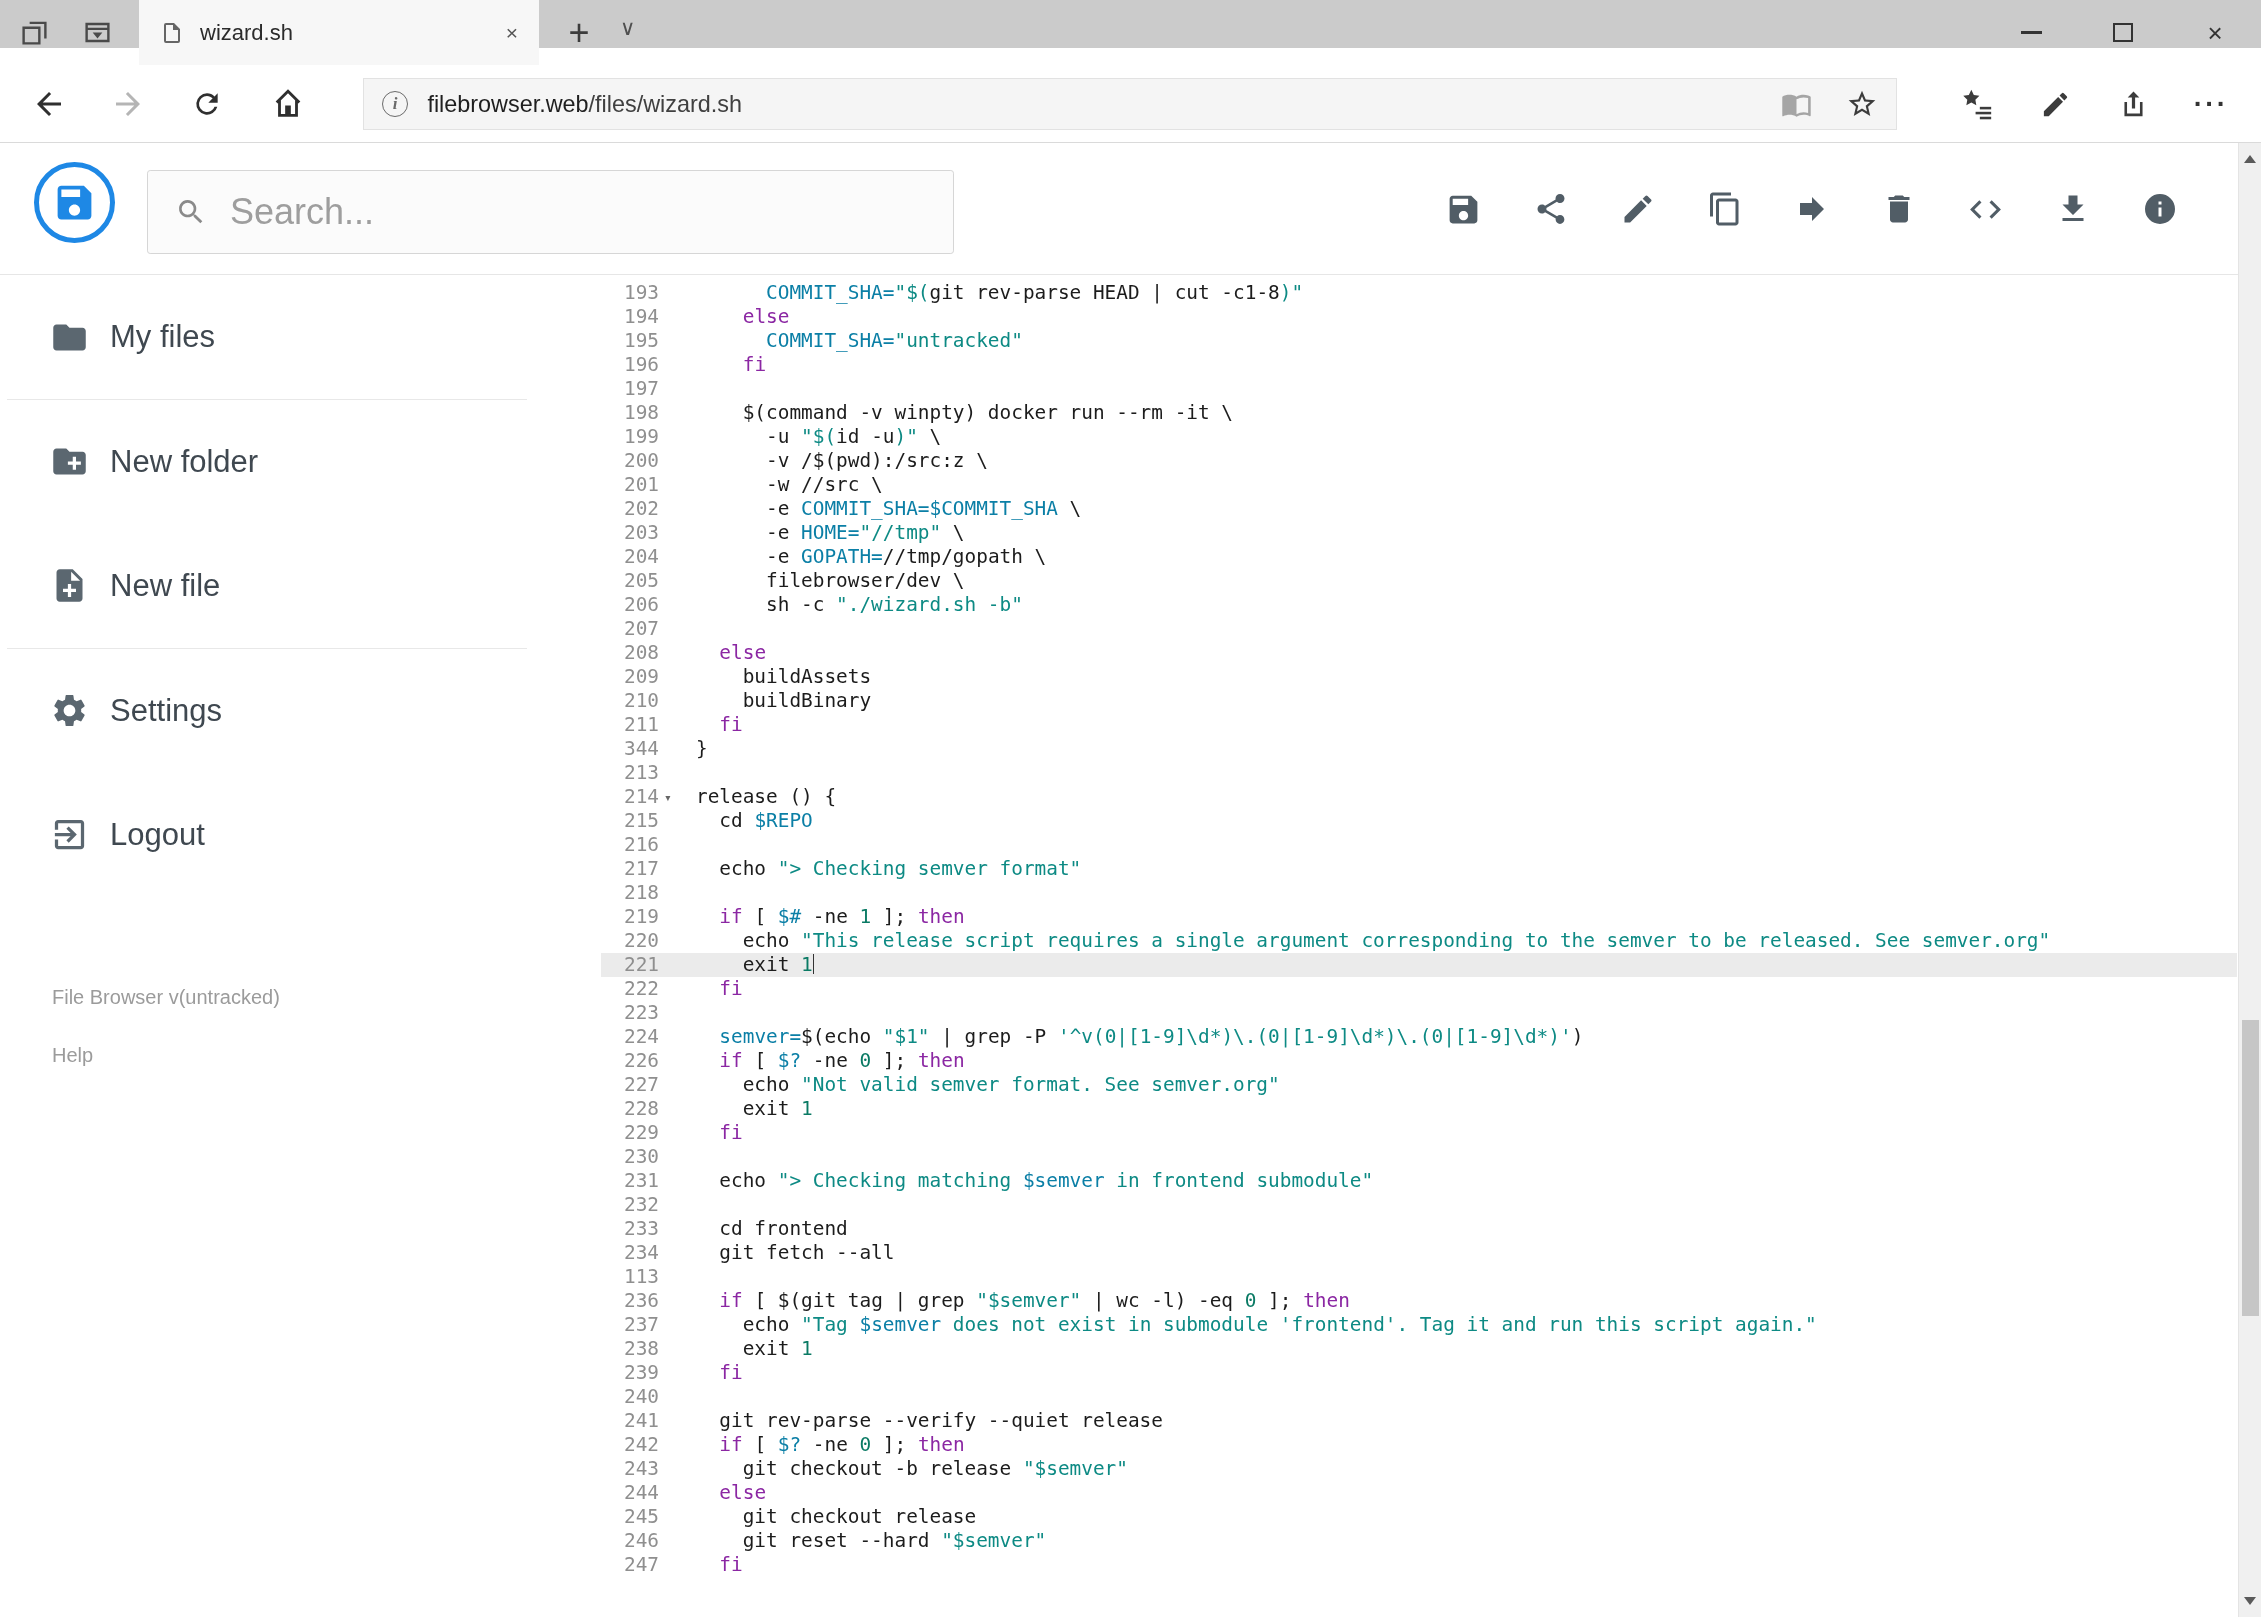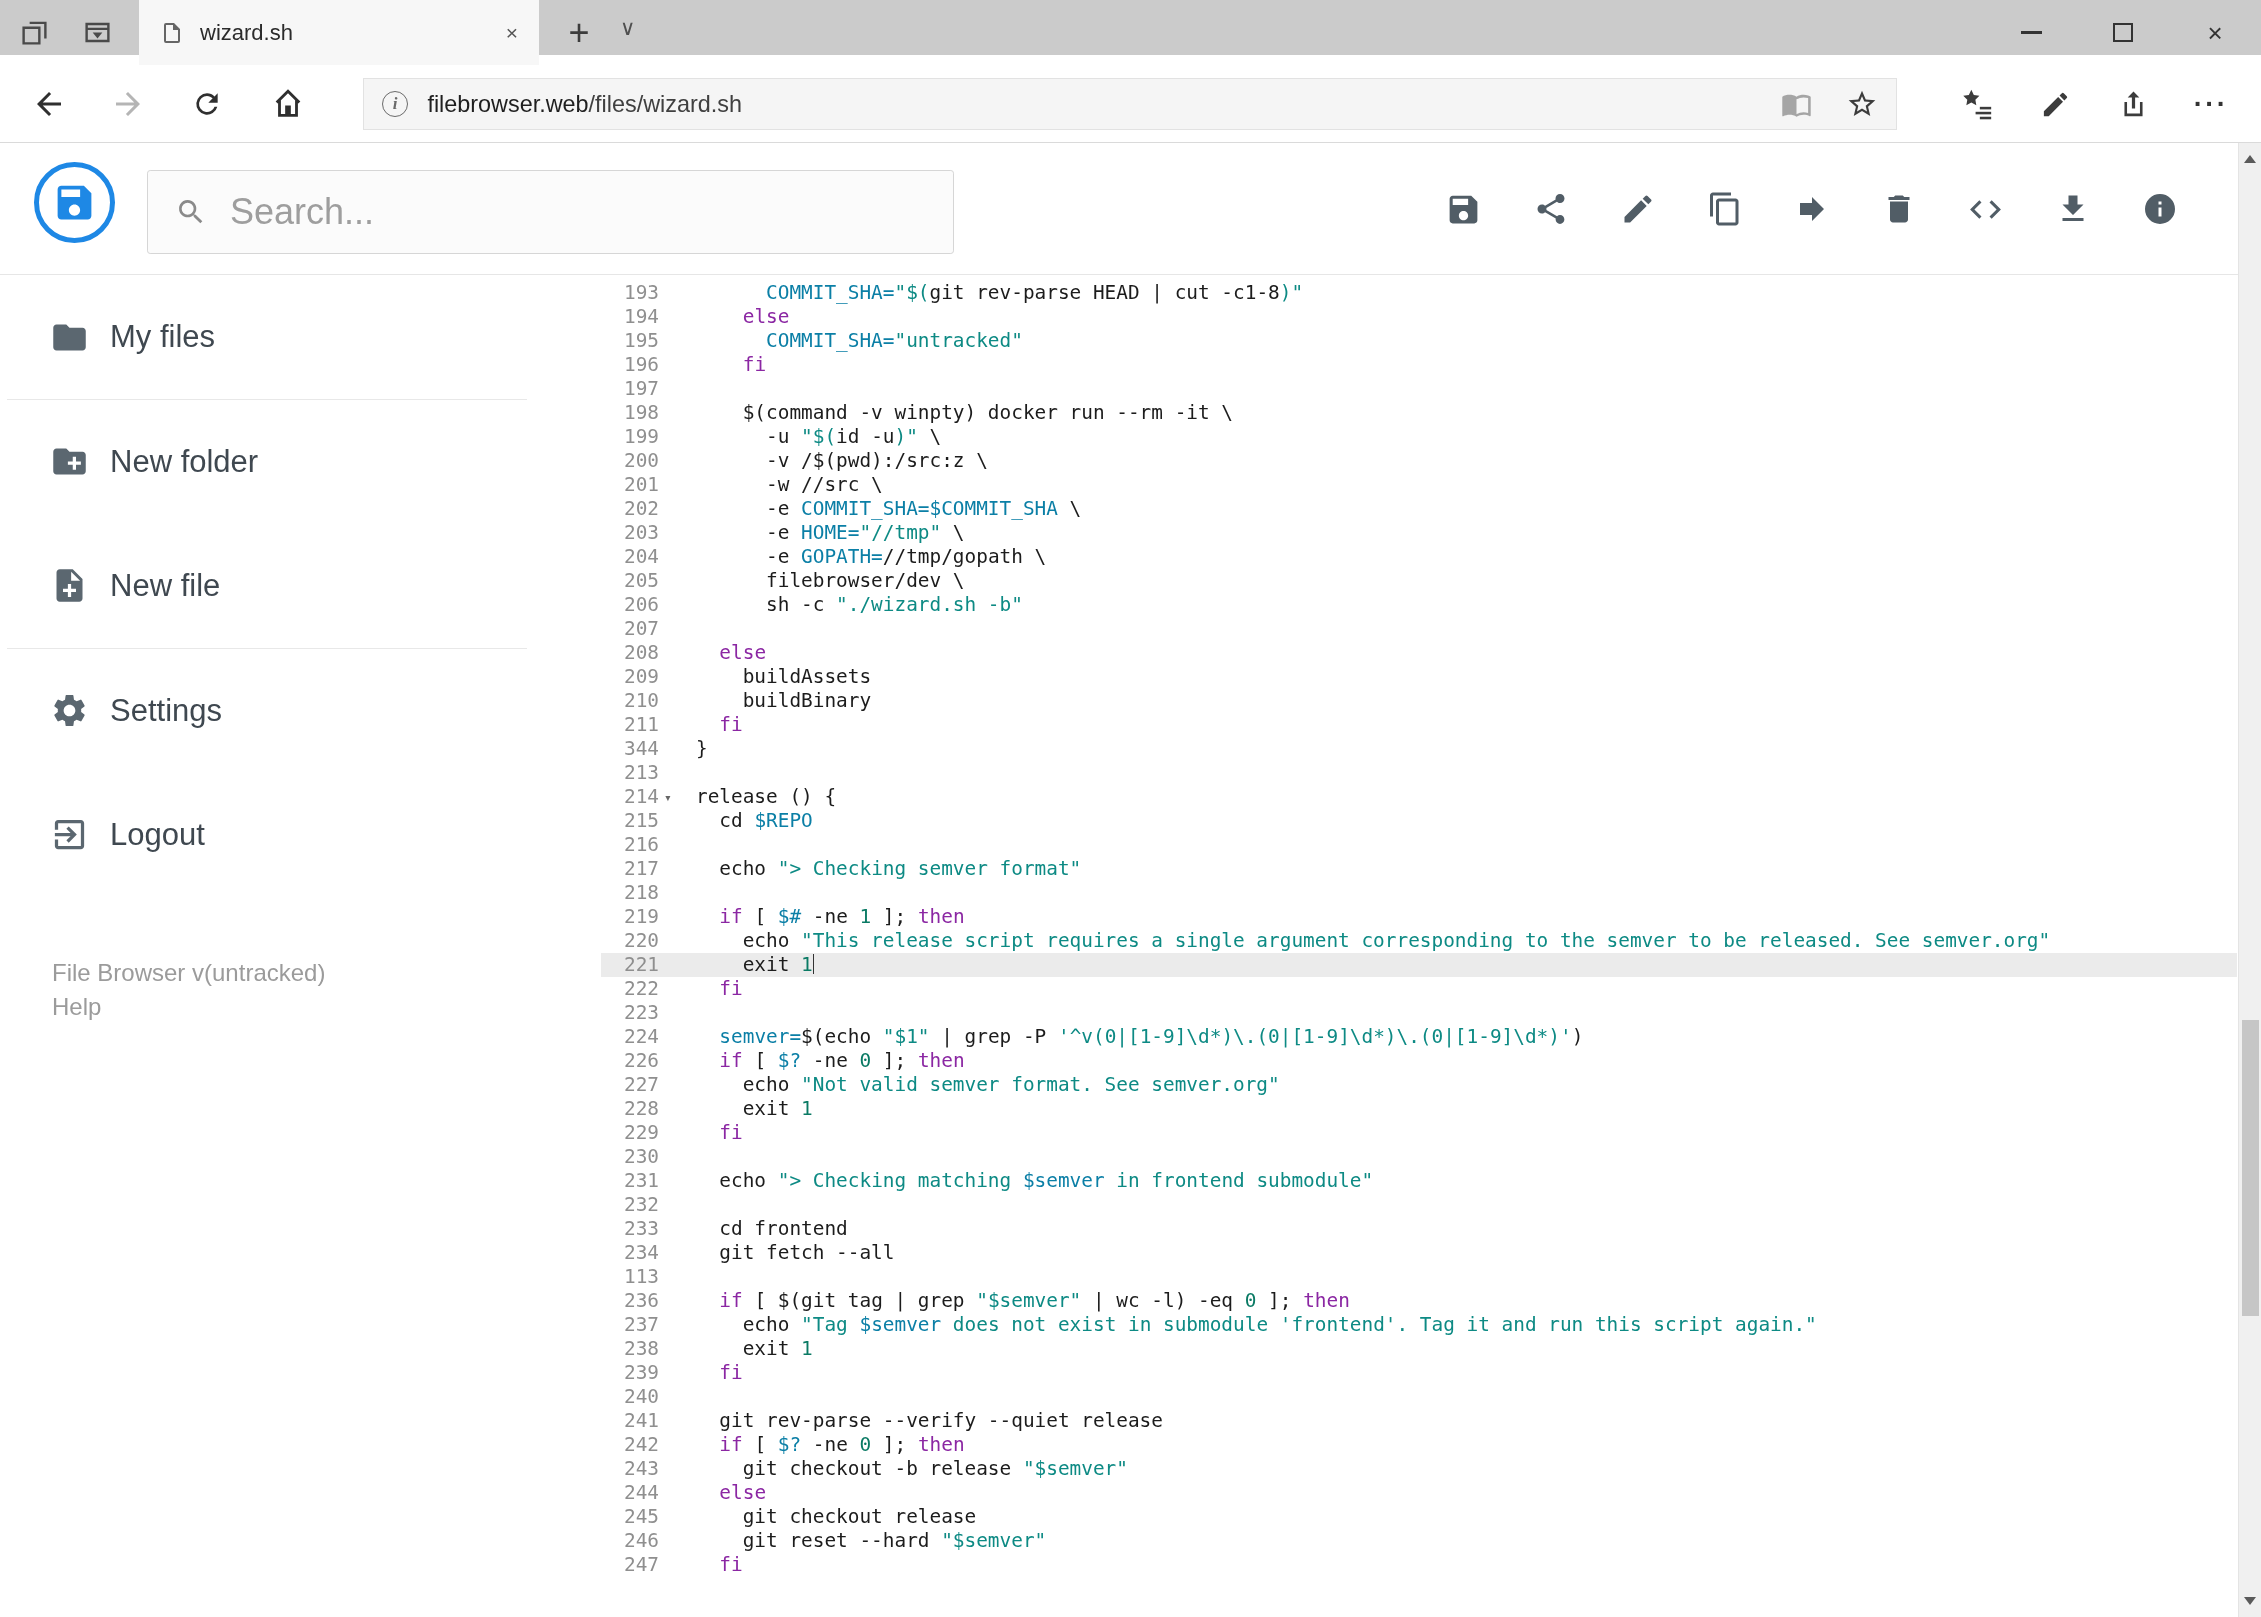--- a/index.html
+++ b/index.html
@@ -1,21 +1,21 @@
 <!DOCTYPE html>
 <html style="font-size:13px"><head>
 <meta charset="utf-8">
 <style>
   * { margin:0; padding:0; box-sizing:border-box; }
   html,body { width:2261px; height:1617px; }
   body { position:relative; background:#fff; font-family:"Liberation Sans","DejaVu Sans",sans-serif; overflow:hidden; }
   button { background:none; border:none; cursor:pointer; font-family:inherit; }
 
   
-  .tab-bar { position:absolute; left:0; top:0; width:2261px; height:55px; background:#cbcbcb; }
+  .tab-bar { position:absolute; left:0; top:0; width:2261px; height:48px; background:#cbcbcb; }
   .tabbar-left { position:absolute; left:14.5px; top:0; height:65px; display:flex; align-items:center; gap:24px; }
   .tbbtn { width:39px; height:39px; display:flex; align-items:center; justify-content:center; color:#4a4a4a; }
   .tab { position:absolute; left:139px; top:0; width:400px; height:65px; background:#f7f7f7; display:flex; align-items:center; gap:16px; padding:0 21px; }
   .tab-title { font-size:22px; color:#2b2b2b; flex:1; }
   .tab-close { font-size:21px; color:#555; line-height:1; }
   .newtab { position:absolute; left:557px; top:9.7px; width:44px; height:45px; font-size:36px; color:#3c3c3c; line-height:45px; text-align:center; }
   .tab-chevron { position:absolute; left:620px; top:16px; font-size:21px; color:#4f4f4f; cursor:pointer; }
   .win-controls { position:absolute; right:0; top:0; height:65px; display:flex; }
   .winbtn { width:92px; height:65px; display:flex; align-items:center; justify-content:center; }
   .min-glyph { width:21px; height:2.4px; background:#333; display:block; }
@@ -43,21 +43,21 @@
   .search-input::placeholder { color:#9e9e9e; }
   .toolbar { position:absolute; left:1445px; top:0; height:132px; display:flex; align-items:center; gap:50px; }
   .tool-btn { width:37px; height:37px; display:flex; align-items:center; justify-content:center; }
 
   
   .sidebar { position:absolute; left:0; top:275px; width:533px; }
   .side-item { height:124px; display:flex; align-items:center; gap:21px; padding-left:50px; cursor:pointer; }
   .side-item .slabel { font-size:31px; color:#3f4850; }
   .side-divider { height:0.8px; background:#e8e8e8; margin:0 6.5px; }
   .side-footer { position:absolute; left:52px; top:681px; }
-  .side-footer .fline { font-size:24px; color:#9b9b9b; line-height:34px; }
+  .side-footer .fline { font-size:20px; color:#9b9b9b; line-height:34px;margin-top:24px; }
 
   
   .editor { position:absolute; left:601px; top:281px; right:24px; height:1332px; font-family:"DejaVu Sans Mono", monospace; font-size:19.4px; overflow:hidden; }
   .code-row { display:flex; height:24px; line-height:24px; white-space:pre; }
   .gutter-cell { width:58px; min-width:58px; text-align:right; color:#8f8f8f; position:relative; }
   .code-cell { padding-left:37px; color:#1c1c1c; }
   .active-row { background:#ebebeb; }
   .fold-marker { position:absolute; left:63px; top:0.8px; font-size:13px; color:#666; cursor:pointer; }
   .cursor { display:inline-block; width:1.6px; height:20px; background:#333; vertical-align:-3.2px; }
   .t-p { color:#1c1c1c; }

